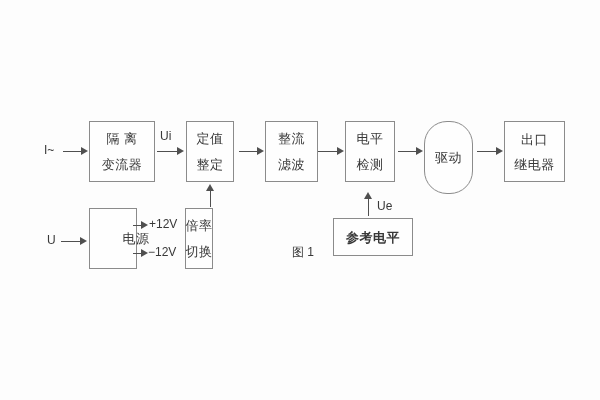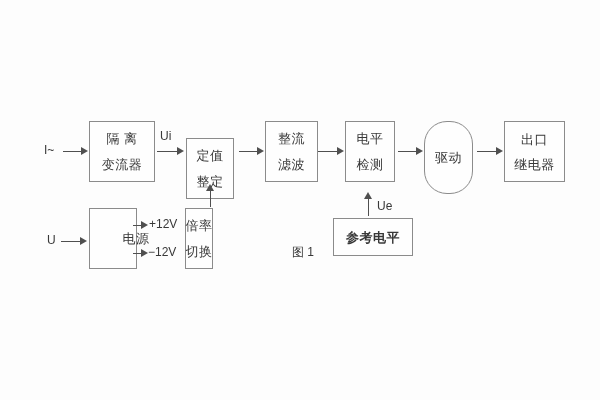--- a/index.html
+++ b/index.html
@@ -76,21 +76,21 @@
   <span class="lbl" style="left:149px; top:218px;">+12V</span>
   <span class="lbl" style="left:148px; top:246px;">−12V</span>
 
   <span class="lbl" style="left:292px; top:246px;">图 1</span>
 
   <div class="blk" style="left:89px; top:121px; width:66px; height:61px;">
     <span>隔 离</span>
     <span>变流器</span>
   </div>
 
-  <div class="blk" style="left:186px; top:121px; width:48px; height:61px;margin-top:17px;">
+  <div class="blk" style="left:186px; top:121px; width:48px; height:61px;">
     <span>定值</span>
     <span>整定</span>
   </div>
 
   <div class="blk" style="left:265px; top:121px; width:53px; height:61px;">
     <span>整流</span>
     <span>滤波</span>
   </div>
 
   <div class="blk" style="left:345px; top:121px; width:50px; height:61px;">

